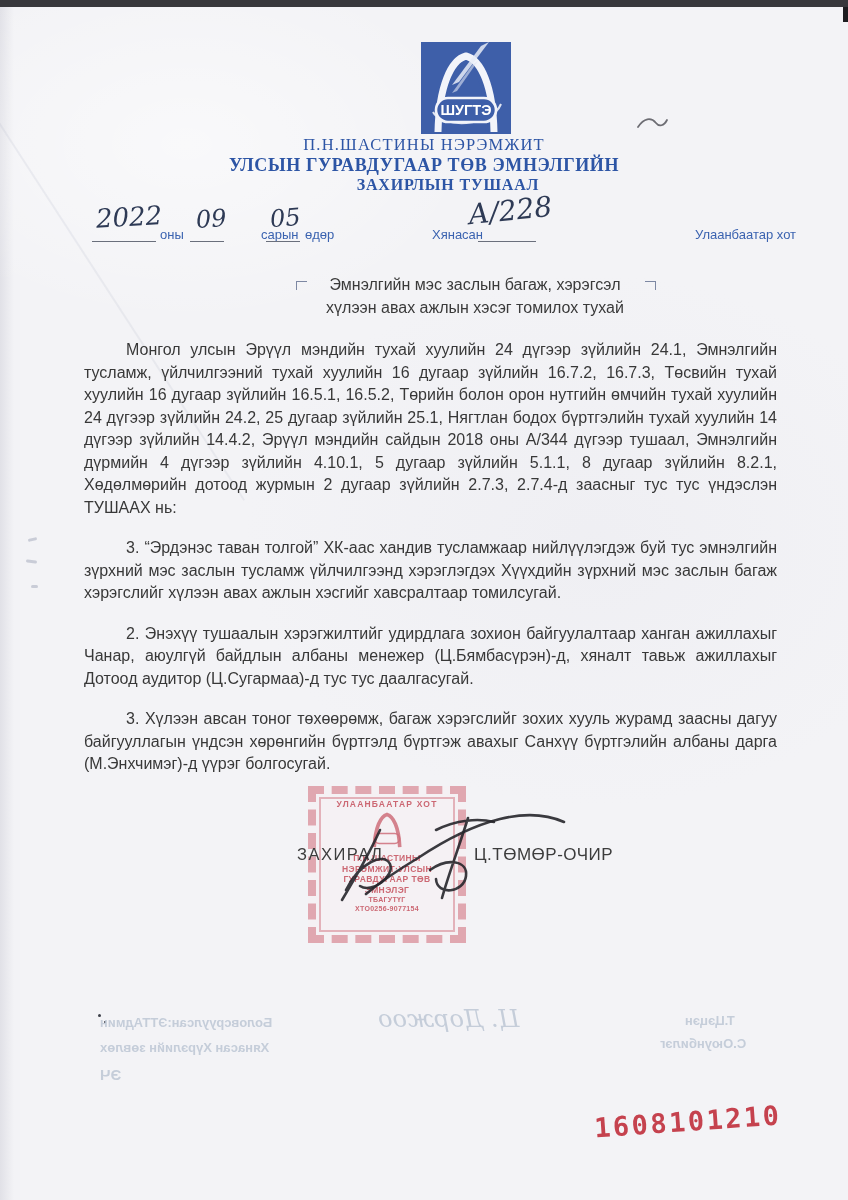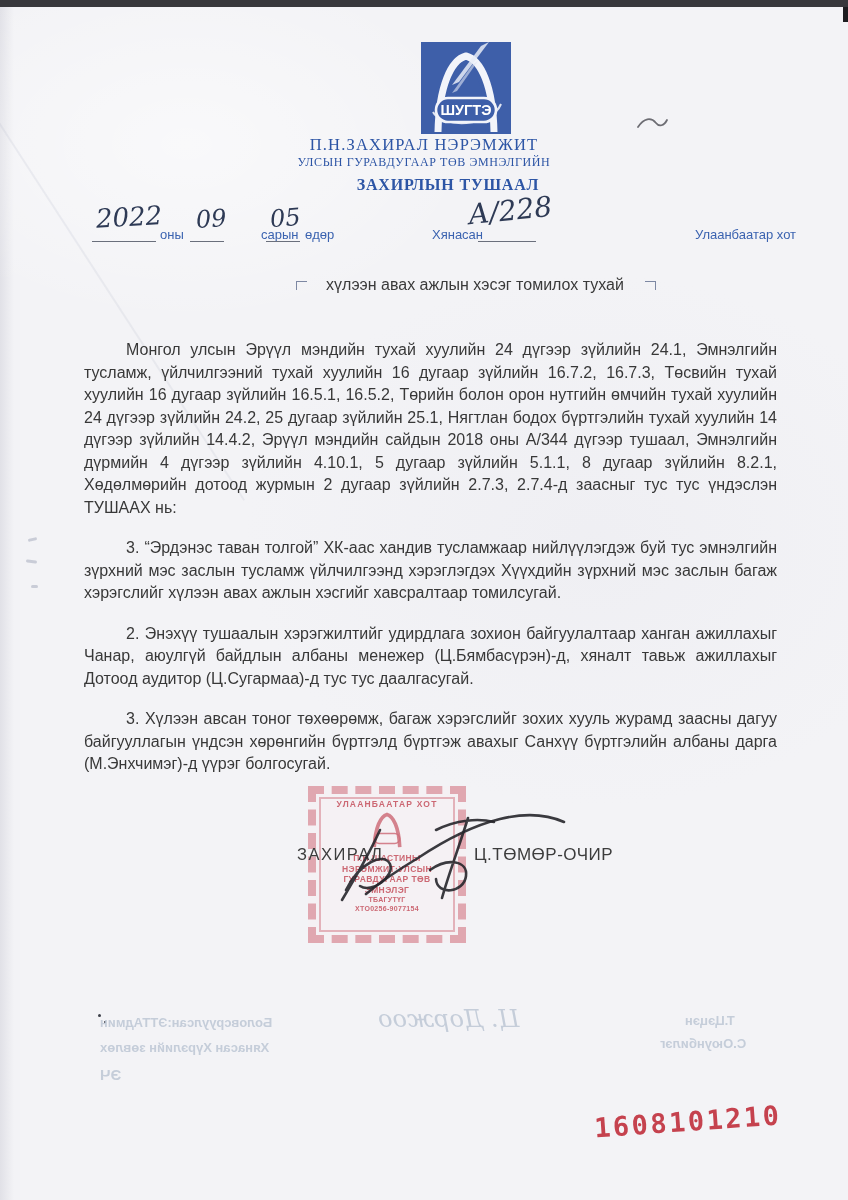--- a/index.html
+++ b/index.html
@@ -18,21 +18,21 @@
   .corner-nub{right:0;top:7px;width:5px;height:15px;background:#1d1d20;}
   .crease{left:-60px;top:30px;width:560px;height:2px;background:rgba(176,182,198,.18);
     transform:rotate(57deg);transform-origin:left top;}
   .smudge{background:rgba(150,158,178,.45);border-radius:2px;}
   .dot{background:#3c3f48;border-radius:50%;}
   
   .logo{left:421px;top:42px;width:90px;height:92px;}
   
   .hdr{left:0;width:848px;text-align:center;color:#2d55a5;font-family:"Liberation Serif",serif;}
   .hdr1{top:135px;font-size:16.5px;letter-spacing:1.2px;}
-  .hdr2{top:155px;font-size:12px;font-weight:normal;letter-spacing:.6px;}
+  .hdr2{top:155px;font-size:18px;font-weight:bold;letter-spacing:.6px;}
   .hdr3{top:176px;font-size:16px;font-weight:bold;letter-spacing:.8px;padding-left:24px;}
   
   .blue-label{color:#3b63b0;font-size:13px;}
   .blank-line{border-bottom:1.3px solid #6a6f7c;height:17px;}
   .hw{font-family:"DejaVu Serif",serif;font-style:italic;color:#2e3a55;}
   
   .subject{left:265px;top:273px;width:420px;text-align:center;font-size:16px;line-height:23px;color:#3a3a3a;}
   .corner{width:10px;height:8px;}
   .corner-l{left:296px;top:281px;border-left:1.6px solid #7d88a3;border-top:1.6px solid #7d88a3;}
   .corner-r{left:645px;top:281px;border-right:1.6px solid #7d88a3;border-top:1.6px solid #7d88a3;}
@@ -86,21 +86,21 @@
     <rect x="0" y="0" width="90" height="92" fill="#3e5fa9"></rect>
     <path d="M17,90 C18,44 30,18 45,14 C60,18 72,44 73,90" fill="none" stroke="#f2f4fa" stroke-width="7"></path>
     <path d="M24,90 C25,48 34,24 45,20 C56,24 65,48 66,90" fill="none" stroke="#3e5fa9" stroke-width="2.5"></path>
     <polygon points="60,4 68,0 38,40 31,43" fill="#e8ecf7" opacity=".85"></polygon>
     <polygon points="52,22 57,19 36,49 31,51" fill="#dfe5f4" opacity=".6"></polygon>
     <path d="M12,70 C20,86 70,86 80,62" fill="none" stroke="#f2f4fa" stroke-width="2" opacity=".9"></path>
     <rect x="15" y="56" width="60" height="24" rx="12" fill="#3e5fa9" stroke="#f2f4fa" stroke-width="2.6"></rect>
     <text x="45" y="73" text-anchor="middle" font-family="Liberation Sans, sans-serif" font-size="14.5" font-weight="bold" fill="#ffffff">ШУГТЭ</text>
   </svg>
 
-  <div class="abs hdr hdr1">П.Н.ЗАХИРАЛ НЭРЭМЖИТ</div>
+  <div class="abs hdr hdr1">П.Н.ШАСТИНЫ НЭРЭМЖИТ</div>
   <div class="abs hdr hdr2">УЛСЫН ГУРАВДУГААР ТӨВ ЭМНЭЛГИЙН</div>
   <div class="abs hdr hdr3">ЗАХИРЛЫН ТУШААЛ</div>
 
   <div class="abs hw" style="left:96px;top:202px;font-size:26px;transform:rotate(-3deg);">2022</div>
   <div class="abs blank-line" style="left:92px;top:224px;width:64px;"></div>
   <div class="abs blue-label" style="left:160px;top:227px;">оны</div>
   <div class="abs hw" style="left:196px;top:205px;font-size:24px;transform:rotate(-4deg);">09</div>
   <div class="abs blank-line" style="left:190px;top:224px;width:34px;"></div>
   <div class="abs blue-label" style="left:228px;top:227px;margin-left:33px;">сарын</div>
   <div class="abs hw" style="left:270px;top:204px;font-size:24px;transform:rotate(-5deg);">05</div>
@@ -109,20 +109,21 @@
 
   <div class="abs blue-label" style="left:432px;top:227px;">Хянасан</div>
   <div class="abs blank-line" style="left:478px;top:224px;width:58px;"></div>
   <div class="abs hw" style="left:468px;top:194px;font-size:28px;transform:rotate(-6deg);">А/228</div>
 
   <div class="abs blue-label" style="left:695px;top:227px;">Улаанбаатар хот</div>
 
   <div class="abs corner corner-l"></div>
   <div class="abs corner corner-r"></div>
   <div class="abs subject">
+    <div>Эмнэлгийн мэс заслын багаж, хэрэгсэл</div>
     <div>хүлээн авах ажлын хэсэг томилох тухай</div>
   </div>
 
   <div class="abs body-block">
     <p>Монгол улсын Эрүүл мэндийн тухай хуулийн 24 дүгээр зүйлийн 24.1, Эмнэлгийн тусламж, үйлчилгээний тухай хуулийн 16 дугаар зүйлийн 16.7.2, 16.7.3, Төсвийн тухай хуулийн 16 дугаар зүйлийн 16.5.1, 16.5.2, Төрийн болон орон нутгийн өмчийн тухай хуулийн 24 дүгээр зүйлийн 24.2, 25 дугаар зүйлийн 25.1, Нягтлан бодох бүртгэлийн тухай хуулийн 14 дүгээр зүйлийн 14.4.2,  Эрүүл мэндийн сайдын 2018 оны А/344 дүгээр тушаал, Эмнэлгийн дүрмийн 4 дүгээр зүйлийн 4.10.1, 5 дугаар зүйлийн 5.1.1, 8 дугаар зүйлийн 8.2.1, Хөдөлмөрийн дотоод журмын 2 дугаар зүйлийн 2.7.3, 2.7.4-д заасныг тус тус үндэслэн ТУШААХ нь:</p>
     <p>3. “Эрдэнэс таван толгой” ХК-аас хандив тусламжаар нийлүүлэгдэж буй тус эмнэлгийн зүрхний мэс заслын тусламж үйлчилгээнд хэрэглэгдэх Хүүхдийн зүрхний мэс заслын багаж хэрэгслийг хүлээн авах ажлын хэсгийг хавсралтаар томилсугай.</p>
     <p>2. Энэхүү тушаалын хэрэгжилтийг удирдлага зохион байгуулалтаар ханган ажиллахыг Чанар, аюулгүй байдлын албаны менежер (Ц.Бямбасүрэн)-д, хяналт тавьж ажиллахыг Дотоод аудитор (Ц.Сугармаа)-д тус тус даалгасугай.</p>
     <p>3. Хүлээн авсан тоног төхөөрөмж, багаж хэрэгслийг  зохих хууль журамд заасны дагуу байгууллагын үндсэн хөрөнгийн бүртгэлд бүртгэж авахыг Санхүү бүртгэлийн албаны дарга (М.Энхчимэг)-д үүрэг болгосугай.</p>
   </div>
 

